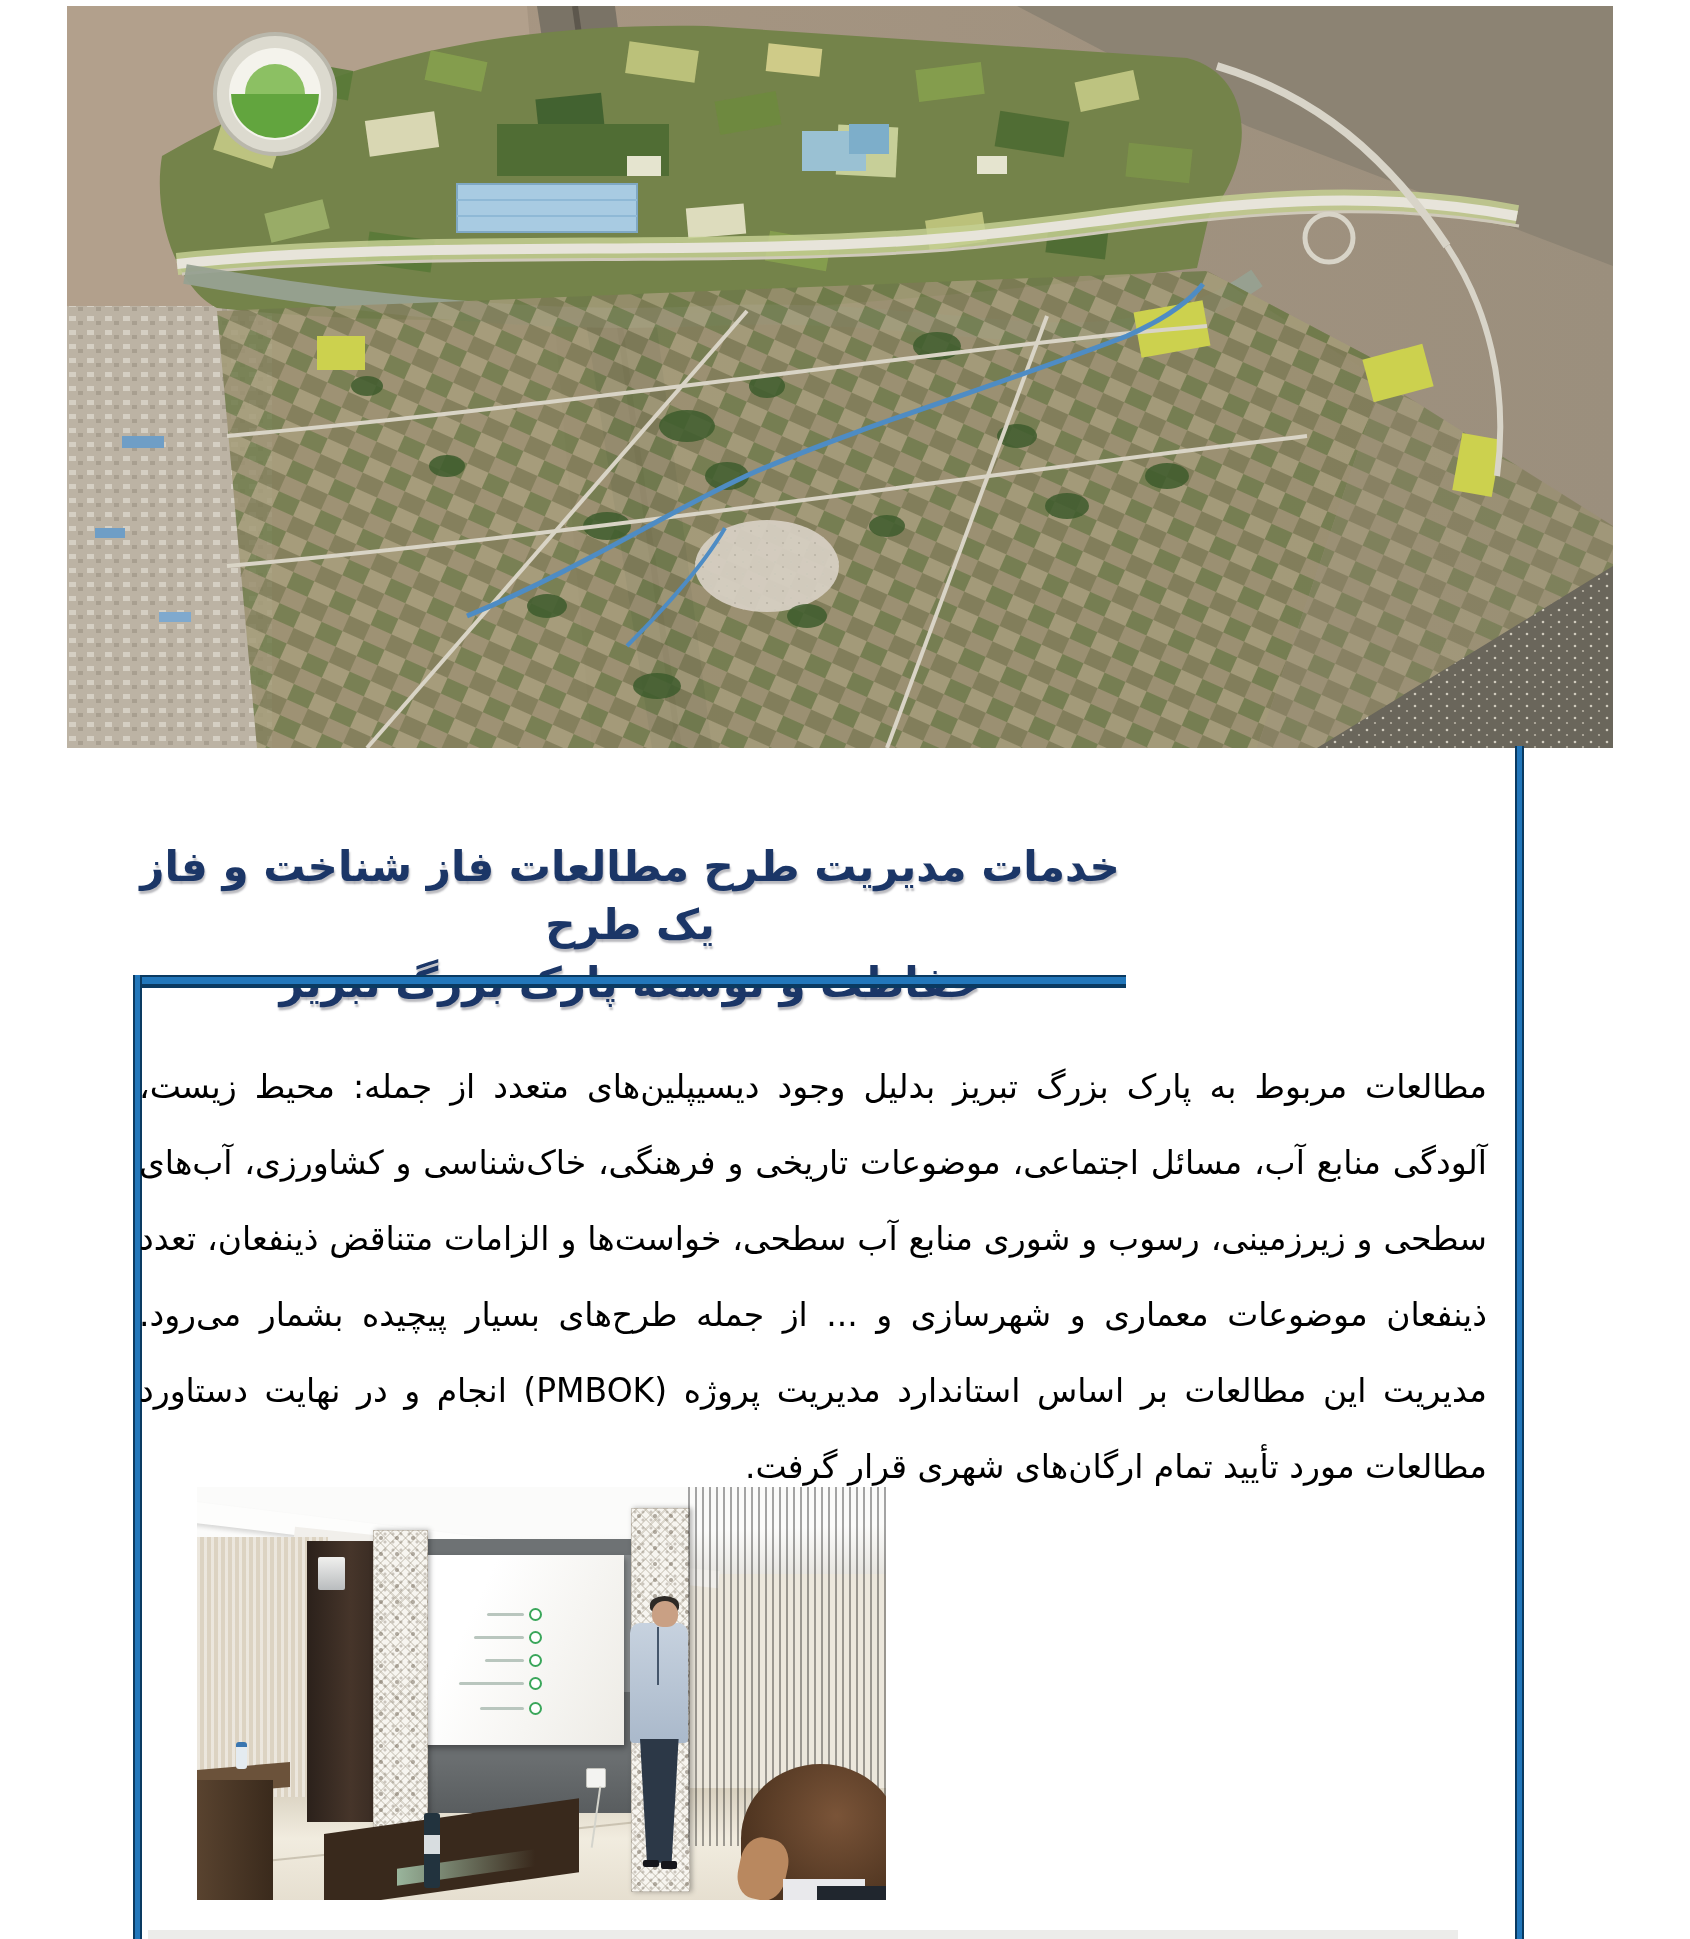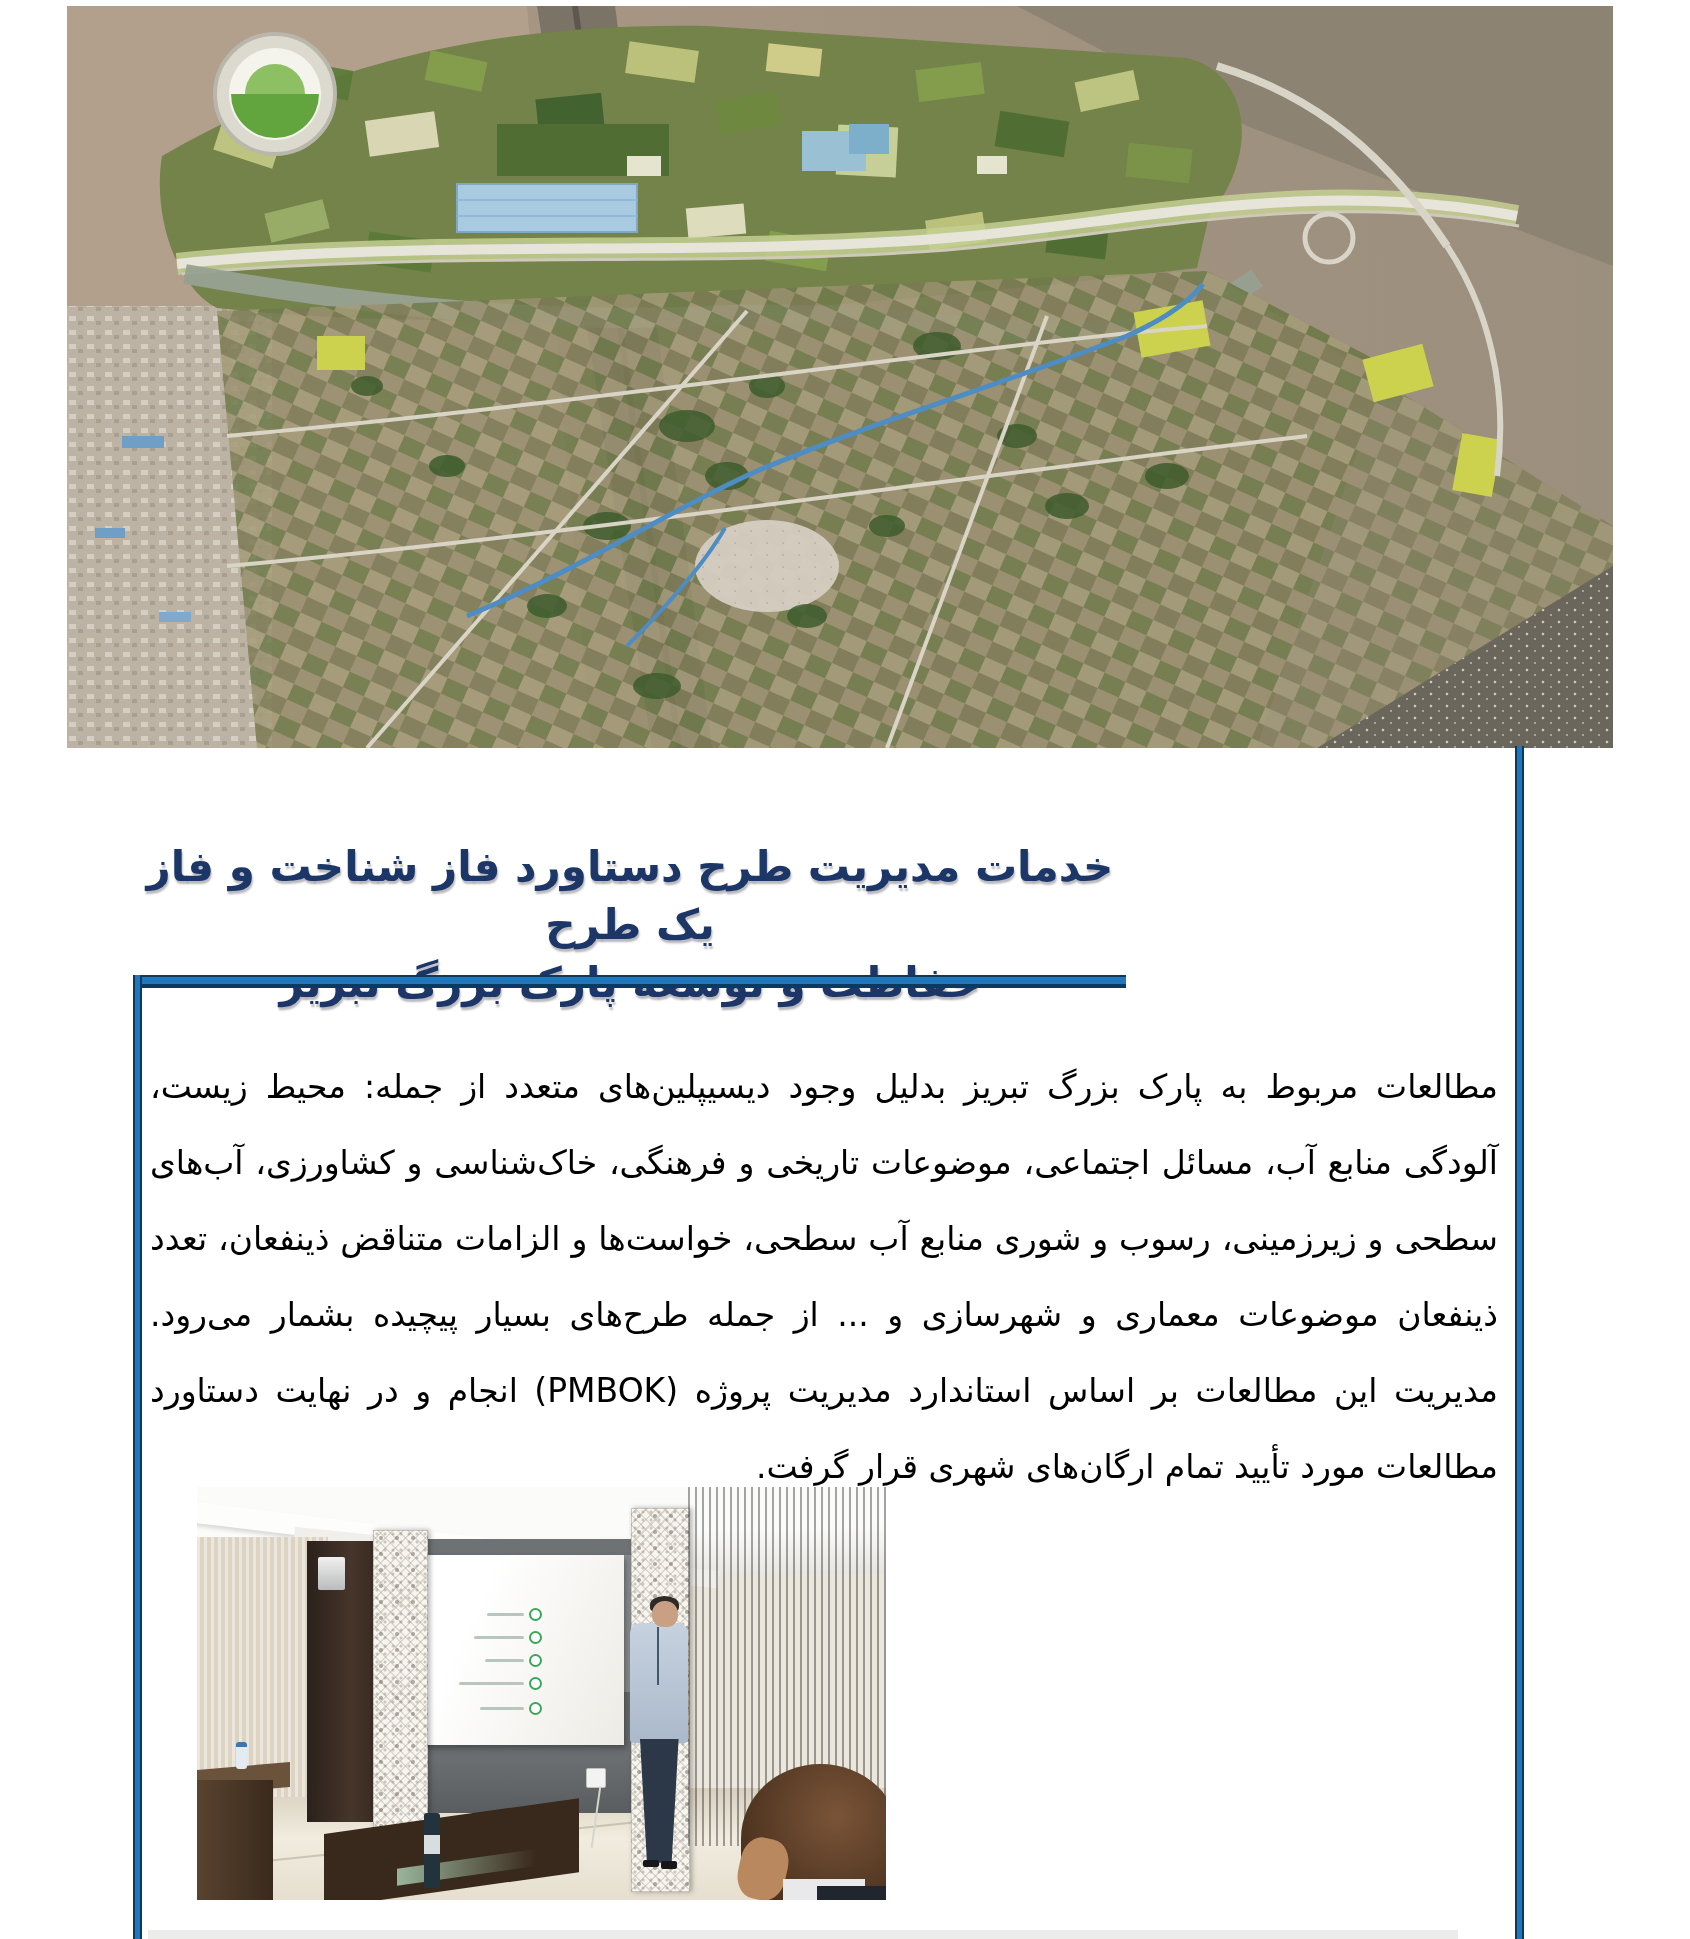--- a/index.html
+++ b/index.html
@@ -22,21 +22,21 @@
 
   
   .heading{
     position:absolute;left:135px;top:838px;width:990px;text-align:center;direction:rtl;
     color:#1b3667;font-weight:bold;font-size:42px;line-height:58px;
     text-shadow:1px 3px 2px rgba(100,100,110,.45);
   }
 
   
   .body-text{
-    position:absolute;left:150px;top:1016px;width:1348px;direction:rtl;
+    position:absolute;left:139px;top:1016px;width:1348px;direction:rtl;
     text-align:justify;font-size:33px;line-height:76px;color:#000;
   }
 
   
   .photo{position:absolute;left:197px;top:1487px;width:689px;height:413px;overflow:hidden;background:#ece7dc;}
   .photo *{position:absolute;}
   .ph-floor{left:0;top:73%;width:100%;height:27%;
     background:linear-gradient(180deg,#d9d1c0,#f1ecdf 45%,#e6dfd0);}
   .ph-floor-line{left:0;top:86%;width:70%;height:2px;background:rgba(170,160,140,.5);transform:rotate(-6deg);}
   .ph-ceiling{left:0;top:0;width:100%;height:21%;background:linear-gradient(178deg,#fbfbfa 55%,#e7e5e0);}
@@ -221,21 +221,21 @@
       <path d="M1150,60 C1250,90 1320,150 1380,240" stroke-width="8"></path>
       <path d="M1380,240 C1420,300 1442,380 1430,470" stroke-width="6"></path>
       <circle cx="1262" cy="232" r="24" stroke-width="5"></circle>
     </g>
 
     <text x="1548" y="54" text-anchor="end" font-size="11.5" font-weight="600" fill="#f5f5f0" direction="rtl">نگاره ۳۷ - تصویر شبیه‌سازی شده پارک بزرگ تبریز</text>
   </svg>
 </div>
 
 <div class="heading">
-  <div>خدمات مدیریت طرح دستاورد فاز شناخت و فاز یک طرح</div>
+  <div>خدمات مدیریت طرح مطالعات فاز شناخت و فاز یک طرح</div>
   <div>حفاظت و توسعه پارک بزرگ تبریز</div>
 </div>
 
 <div class="h-rule"></div>
 <div class="v-rule left"></div>
 <div class="v-rule right"></div>
 <div class="footer-strip"></div>
 
 <p class="body-text">مطالعات مربوط به پارک بزرگ تبریز بدلیل وجود دیسیپلین‌های متعدد از جمله: محیط زیست، آلودگی منابع آب، مسائل اجتماعی، موضوعات تاریخی و فرهنگی، خاک‌شناسی و کشاورزی، آب‌های سطحی و زیرزمینی، رسوب و شوری منابع آب سطحی، خواست‌ها و الزامات متناقض ذینفعان، تعدد ذینفعان موضوعات معماری و شهرسازی و ... از جمله طرح‌های بسیار پیچیده بشمار می‌رود. مدیریت این مطالعات بر اساس استاندارد مدیریت پروژه (PMBOK) انجام و در نهایت دستاورد مطالعات مورد تأیید تمام ارگان‌های شهری قرار گرفت.</p>
 

